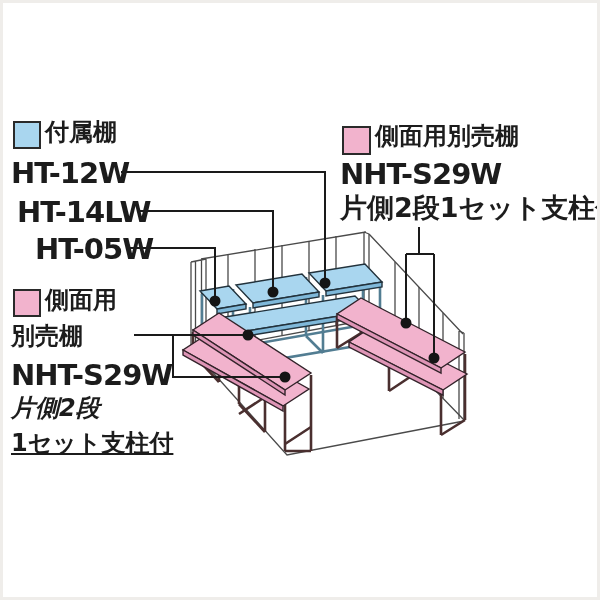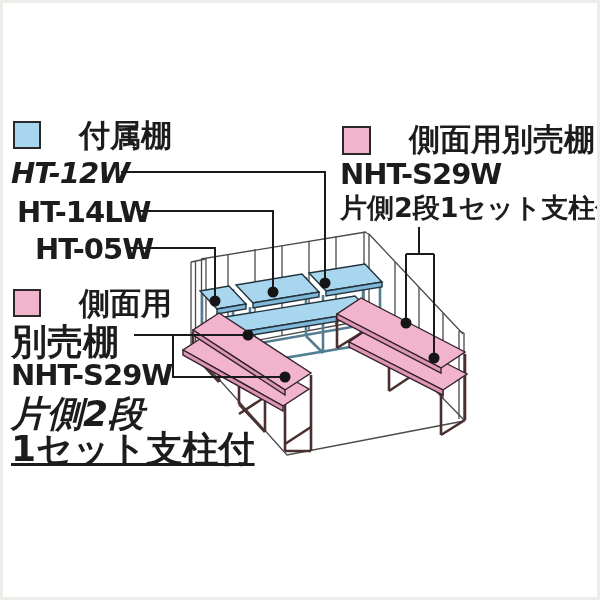--- a/index.html
+++ b/index.html
@@ -4,22 +4,22 @@
 <style>
   html,body{margin:0;padding:0;background:#ffffff;}
   .canvas{
     position:relative;width:600px;height:600px;background:#ffffff;
     font-family:"DejaVu Sans","Liberation Sans",sans-serif;
     color:#1c1c1c;overflow:hidden;
     box-sizing:border-box;border:3px solid #efedea;
   }
   svg.diagram{position:absolute;left:0;top:0;width:600px;height:600px;}
   .label{position:absolute;white-space:nowrap;font-weight:600;line-height:1;}
-  .jp{font-size:36px;letter-spacing:0px;}
-  .jp-big{font-size:31px;margin-left:34px;}
+  .jp{font-size:24px;letter-spacing:0px;}
+  .jp-big{font-size:24px;}
   .model{font-size:29px;letter-spacing:-1px;}
   .swatch{position:absolute;width:28px;height:28px;border:2.5px solid #2a2a2a;box-sizing:border-box;}
 </style>
 </head>
 <body>
 
 <div class="canvas">
 
   <svg class="diagram" viewBox="0 0 600 600">
 
@@ -122,21 +122,21 @@
       <circle cx="245" cy="332" r="5.5"></circle>
       <circle cx="282" cy="374" r="5.5"></circle>
       <circle cx="403" cy="320" r="5.5"></circle>
       <circle cx="431" cy="355" r="5.5"></circle>
     </g>
   </svg>
 
   <div>
     <div class="swatch" style="left: 10px; top: 118px; background: rgb(169, 214, 239);"></div>
     <div class="label jp-big" style="left:42px;top:117px;">付属棚</div>
-    <div class="label model" style="left:8px;top:156px;font-style:italic;">HT-12W</div>
+    <div class="label model" style="left:8px;top:156px;">HT-12W</div>
     <div class="label model" style="left:14px;top:195px;">HT-14LW</div>
     <div class="label model" style="left:8px;top:232px;margin-left:24px;">HT-05W</div>
   </div>
 
   <div>
     <div class="swatch" style="left: 10px; top: 286px; background: rgb(242, 179, 205);"></div>
     <div class="label jp-big" style="left:42px;top:285px;">側面用</div>
     <div class="label jp" style="left:8px;top:321px;">別売棚</div>
     <div class="label model" style="left:8px;top:358px;">NHT-S29W</div>
     <div class="label jp" style="left:8px;top:393px;font-style:italic;">片側2段</div>

